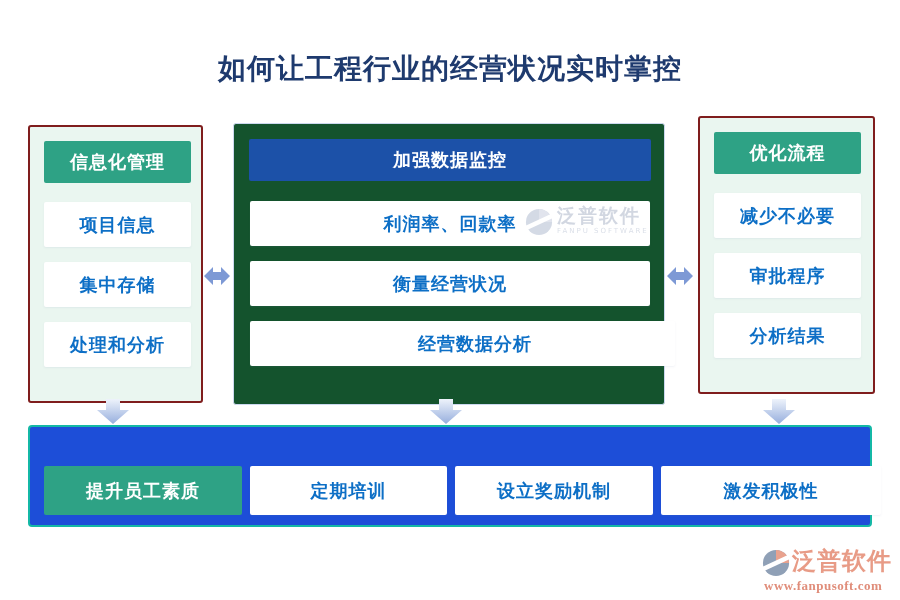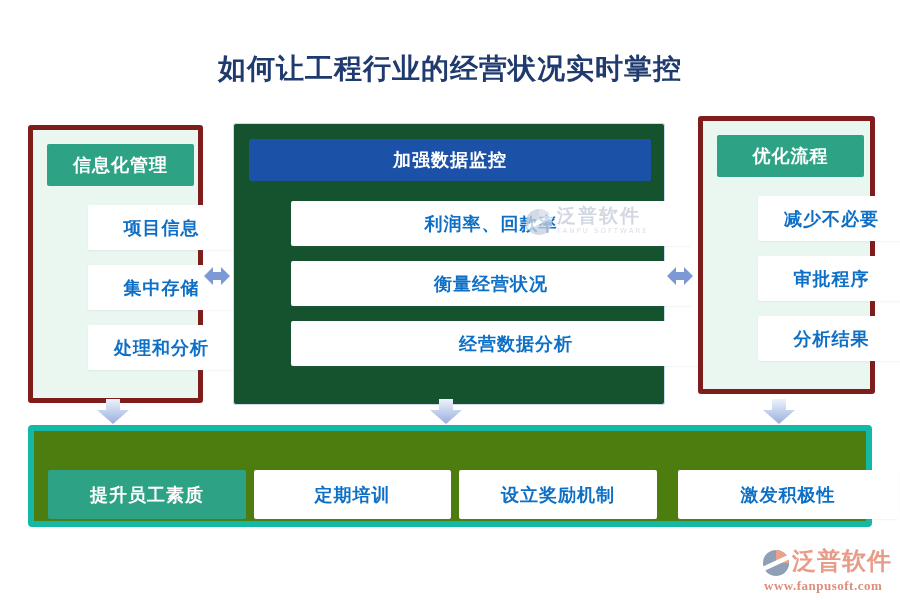--- a/index.html
+++ b/index.html
@@ -5,57 +5,56 @@
   html,body{margin:0;padding:0;background:#fff;}
   .stage{
     position:relative;width:900px;height:600px;background:#ffffff;
     font-family:"DejaVu Sans","Liberation Sans",sans-serif;overflow:hidden;
   }
   .title{
     position:absolute;top:50px;left:0;width:100%;text-align:center;
     font-size:28px;font-weight:bold;color:#1e3a6e;letter-spacing:1px;
   }
   .panel{position:absolute;border-radius:3px;box-sizing:border-box;}
-  .panel.green{background:#eaf6f0;border:5px solid #7f1d1d;}
+  .panel.green{background:#eaf6f0;border:2px solid #7f1d1d;}
   .panel.blue{background:#14532d;border:1px solid #ccd8ef;}
   #panel-left{left:28px;top:125px;width:175px;height:278px;}
   #panel-center{left:233px;top:123px;width:432px;height:282px;}
   #panel-right{left:698px;top:116px;width:177px;height:278px;}
   .hdr{
     position:absolute;display:flex;align-items:center;justify-content:center;
     color:#ffffff;font-weight:bold;font-size:18px;border-radius:2px;letter-spacing:1px;
   }
   .green-hdr{background:#2ea285;}
   .blue-hdr{background:#1c51a8;}
   .side-hdr{left:14px;top:14px;width:147px;height:42px;}
   .center-hdr{left:15px;top:15px;width:402px;height:42px;}
   .item{
     position:absolute;background:#ffffff;display:flex;align-items:center;justify-content:center;
     color:#0d6fc6;font-weight:bold;font-size:18px;border-radius:2px;letter-spacing:1px;
     box-shadow:0 1px 2px rgba(120,140,180,0.10);
-    margin-left:41px;
   }
   .side-item{left:14px;width:147px;height:45px;}
   .center-item{left:16px;width:400px;height:45px;}
   .row1s{top:75px;} .row2s{top:135px;} .row3s{top:195px;}
   .row1c{top:77px;} .row2c{top:137px;} .row3c{top:197px;padding-left:25px;}
 
   .bottom-panel{
     position:absolute;left:28px;top:425px;width:844px;height:102px;
-    background:#4d7c0f;border:6px solid #14b8a6;border-radius:4px;box-sizing:border-box;
+    background:#1d4ed8;border:2px solid #14b8a6;border-radius:4px;box-sizing:border-box;
   }
   .bottom-box{
     position:absolute;top:39px;height:49px;display:flex;align-items:center;justify-content:center;
     font-size:18px;font-weight:bold;border-radius:2px;letter-spacing:1px;
   }
   .bb-green{left:14px;width:198px;background:#2ea285;color:#ffffff;}
   .bb-white{background:#ffffff;color:#0d6fc6;box-shadow:0 1px 2px rgba(120,140,180,0.10);}
   .bb1{left:220px;width:197px;}
   .bb2{left:425px;width:198px;}
-  .bb3{left:644px;width:220px;}
+  .bb3{left:631px;width:220px;}
 
   .h-arrow{position:absolute;top:266px;}
   #arrow-lc{left:204px;}
   #arrow-cr{left:667px;}
   .d-arrow{position:absolute;top:399px;}
   #darrow-left{left:97px;}
   #darrow-center{left:430px;}
   #darrow-right{left:763px;}
 
   .watermark{

